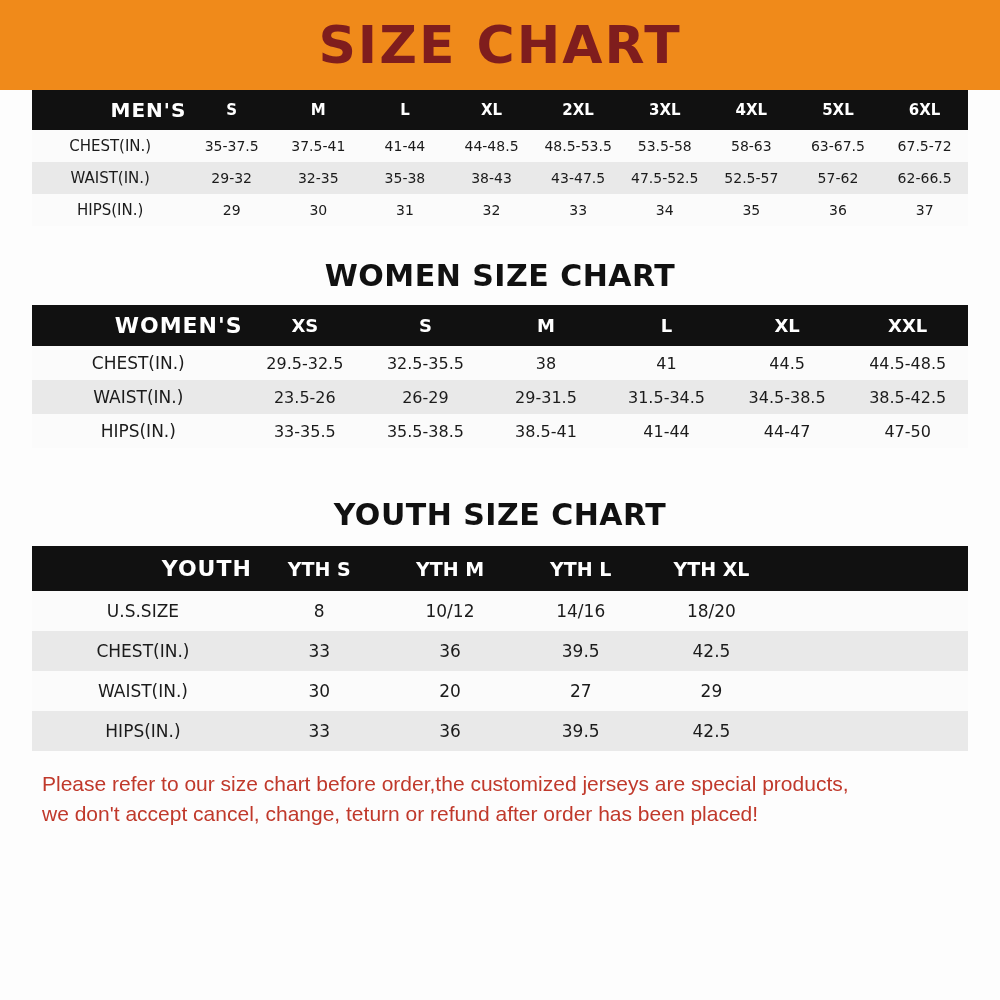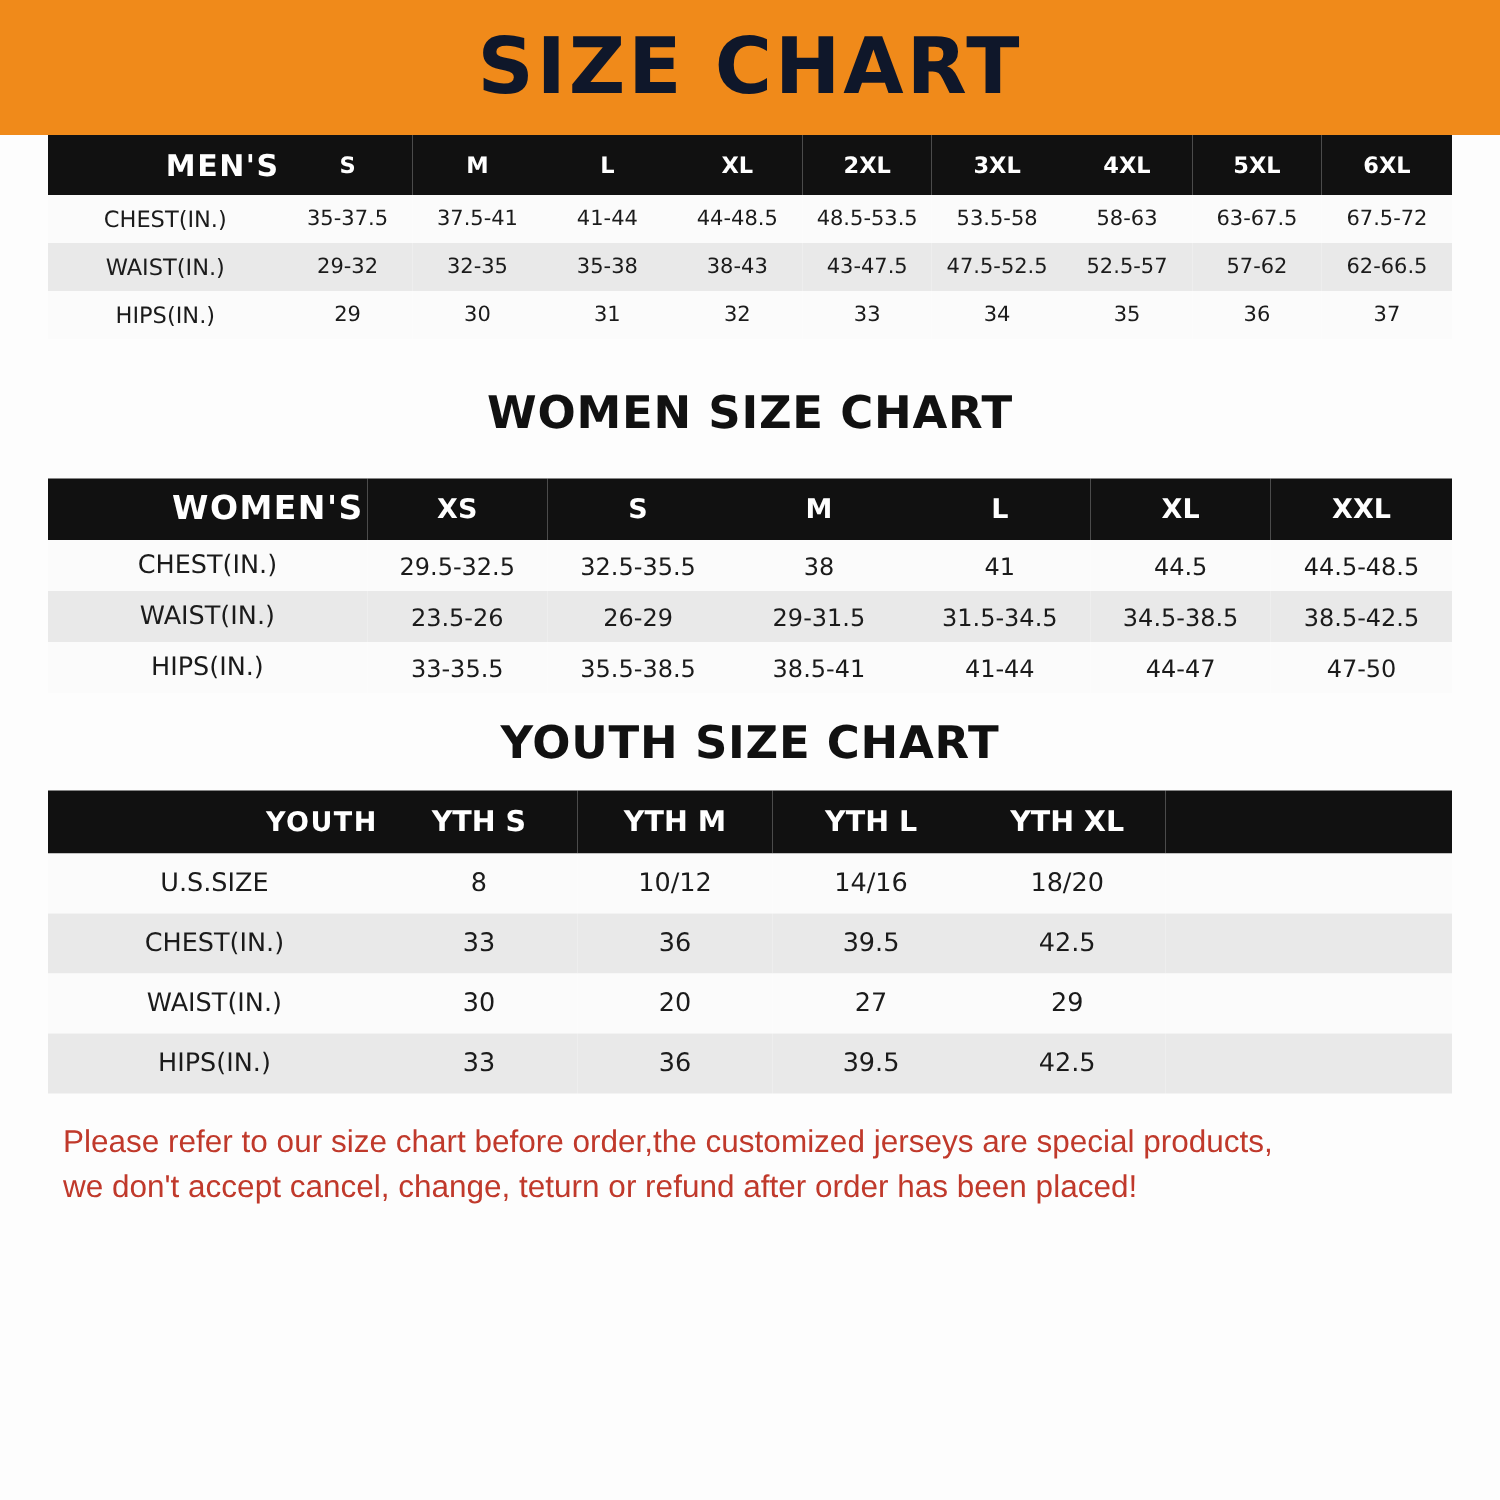--- a/index.html
+++ b/index.html
@@ -27,41 +27,41 @@
     display: flex;
     align-items: center;
     justify-content: center;
     flex: 0 0 auto;
   }
   .top-banner .banner-title {
     font-family: "DejaVu Sans", sans-serif;
     font-weight: bold;
     font-size: 52px;
     letter-spacing: 2px;
-    color: #0f172a;
+    color: #7f1d1d;
     line-height: 1;
   }
   .content {
     flex: 1 1 auto;
     padding: 0 32px;
     box-sizing: border-box;
     display: flex;
     flex-direction: column;
   }
   .section-title {
     text-align: center;
     font-family: "DejaVu Sans", sans-serif;
     font-weight: bold;
     font-size: 30px;
     color: #111111;
     letter-spacing: 0.5px;
   }
   .sec-man-title { margin-top: 18px; margin-bottom: 14px; }
-  .sec-women-title { margin-top: 32px; margin-bottom: 26px; }
-  .sec-youth-title { margin-top: 16px; margin-bottom: 14px; }
+  .sec-women-title { margin-top: 32px; margin-bottom: 12px; }
+  .sec-youth-title { margin-top: 49px; margin-bottom: 14px; }
 
   table.size-table {
     width: 100%;
     border-collapse: collapse;
     table-layout: fixed;
   }
   table.size-table th, table.size-table td {
     text-align: center;
     font-family: "DejaVu Sans", sans-serif;
   }
@@ -98,21 +98,21 @@
   #men-table tbody td.rowlabel { font-size: 15px; }
 
   
   #women-table thead th { font-size: 18px; }
   #women-table thead th.rowlabel { font-size: 22px; }
   #women-table tbody td { font-size: 16px; }
   #women-table tbody td.rowlabel { font-size: 17px; }
 
   
   #youth-table thead th { font-size: 19px; }
-  #youth-table thead th.rowlabel { font-size: 18px; }
+  #youth-table thead th.rowlabel { font-size: 22px; }
   #youth-table tbody td { font-size: 17px; }
   #youth-table tbody td.rowlabel { font-size: 17px; }
   #youth-table thead th, #youth-table tbody td { padding-top: 10px; padding-bottom: 10px; }
 
   .footer-note {
     margin-top: 18px;
     padding: 0 10px 8px 10px;
     text-align: left;
     color: #c0392b;
     font-family: "Liberation Sans", sans-serif;

